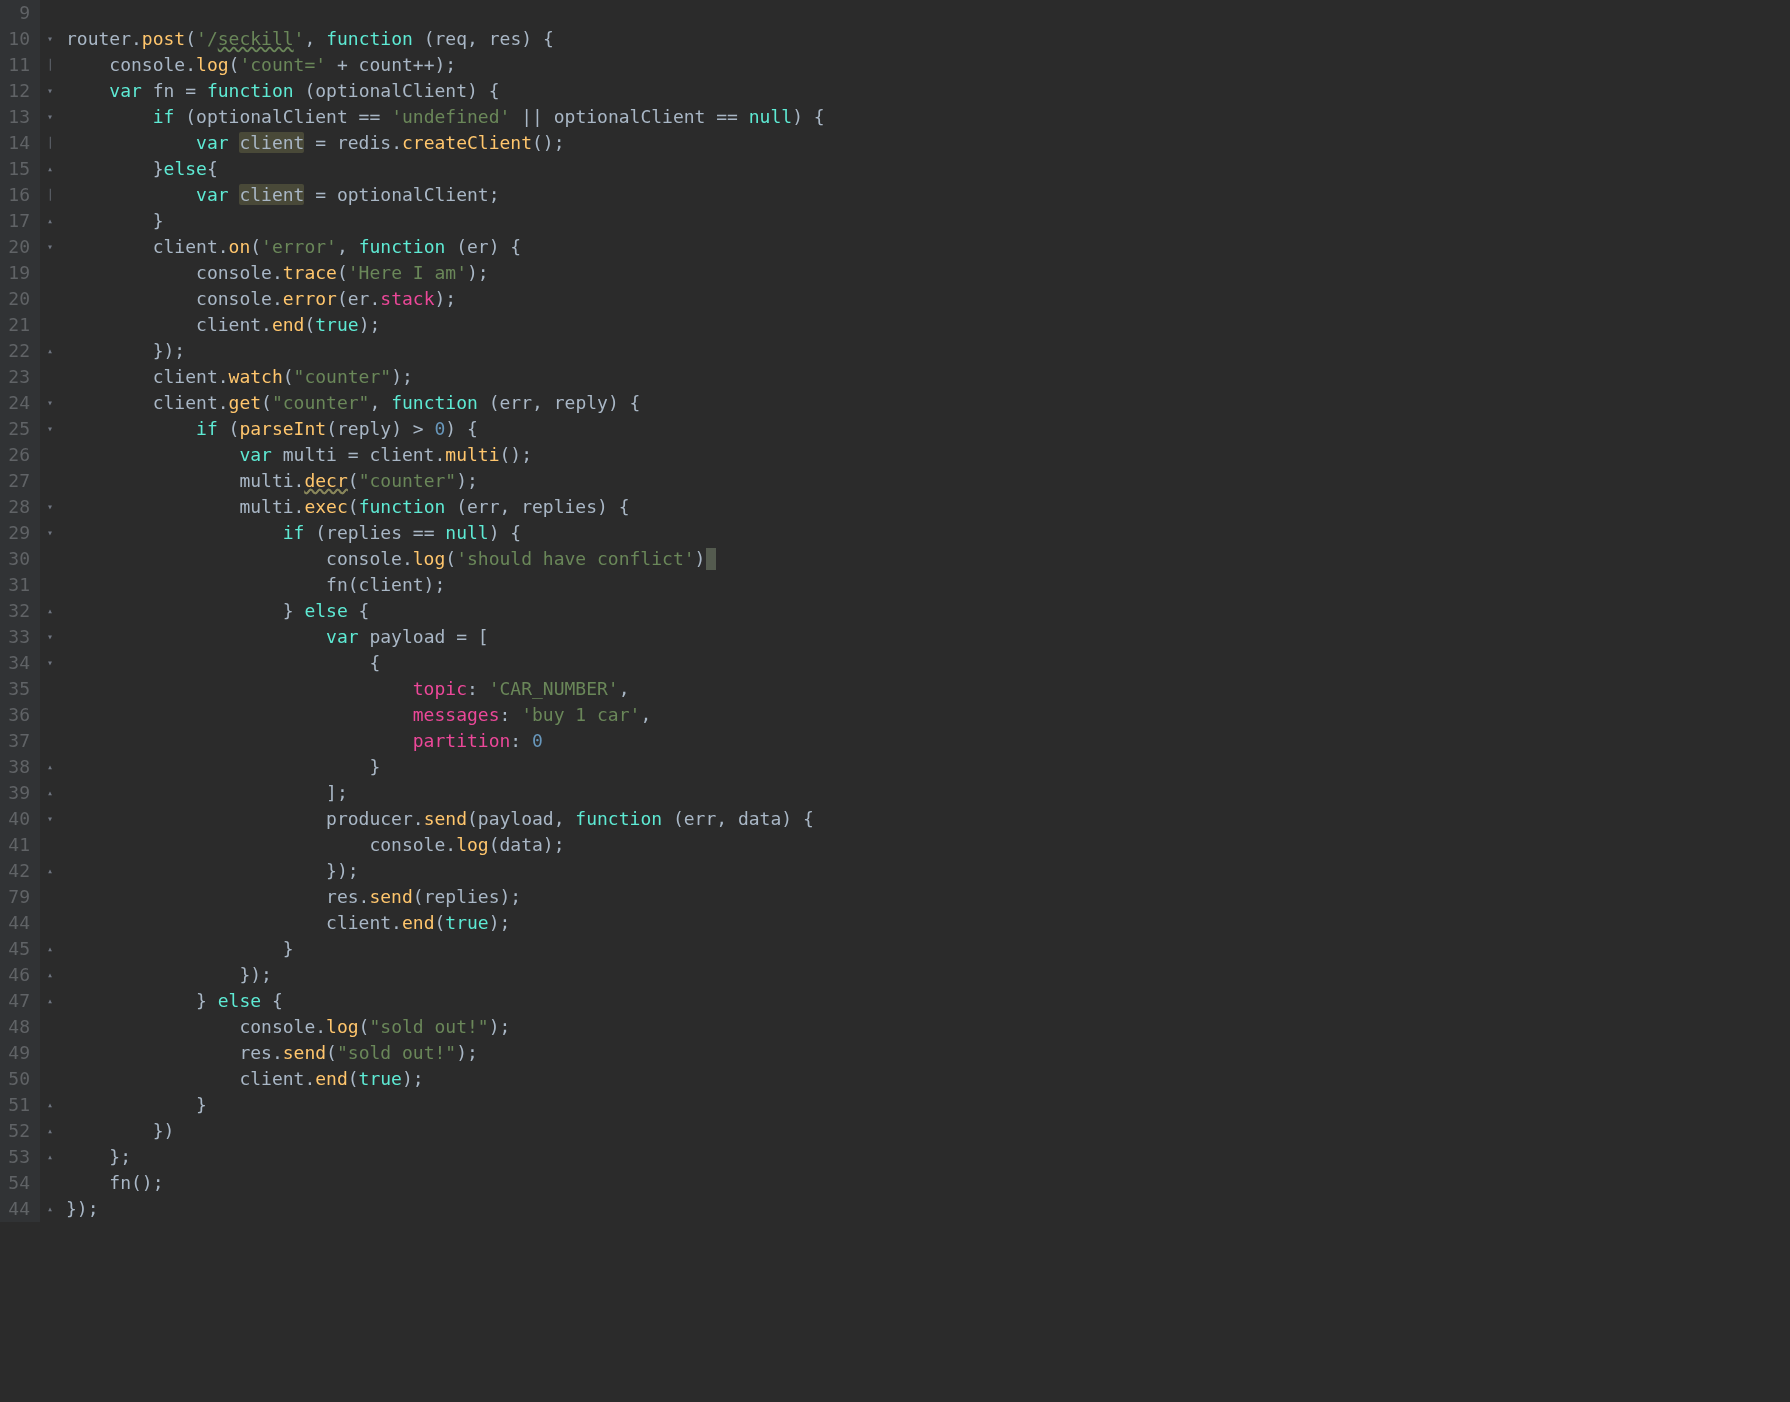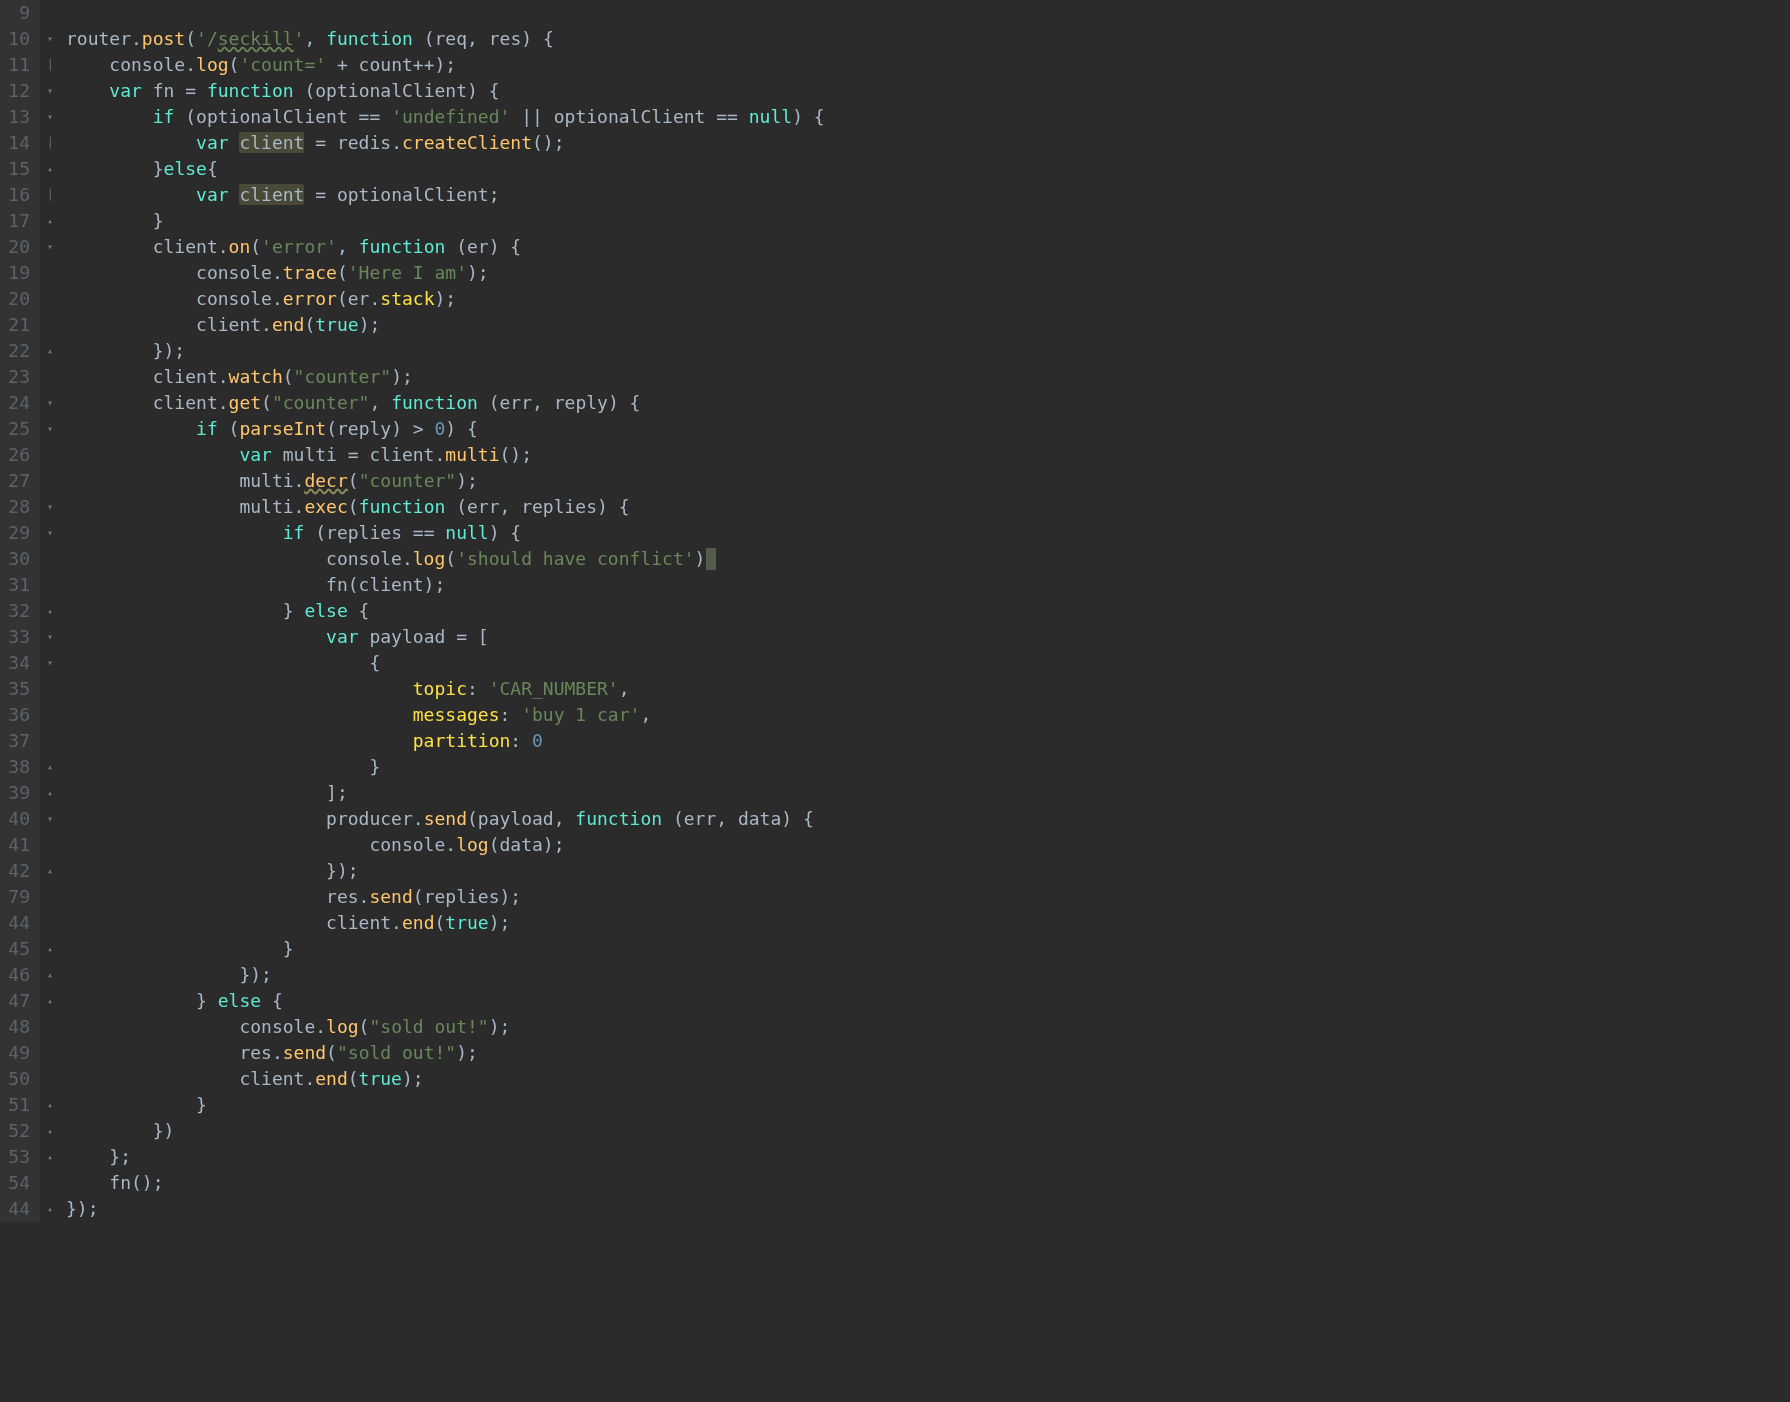--- a/index.html
+++ b/index.html
@@ -47,21 +47,21 @@
   }
   .code .line {
     height: 26px;
     display: block;
   }
   
   .kw   { color: #5eead4; }           
   .fn   { color: #ffc66d; }           
   .str  { color: #6a8759; }           
   .num  { color: #6897bb; }           
-  .prop { color: #fde047; text-align: right; }
+  .prop { color: #ec4899; text-align: right; }
   .warn { 
     background: rgba(128,128,80,0.35);
     border-radius: 2px;
   }
   .typo {
     text-decoration: underline wavy #6a8759;
     text-decoration-skip-ink: none;
   }
   .typo2 {
     text-decoration: underline wavy #88865a;

